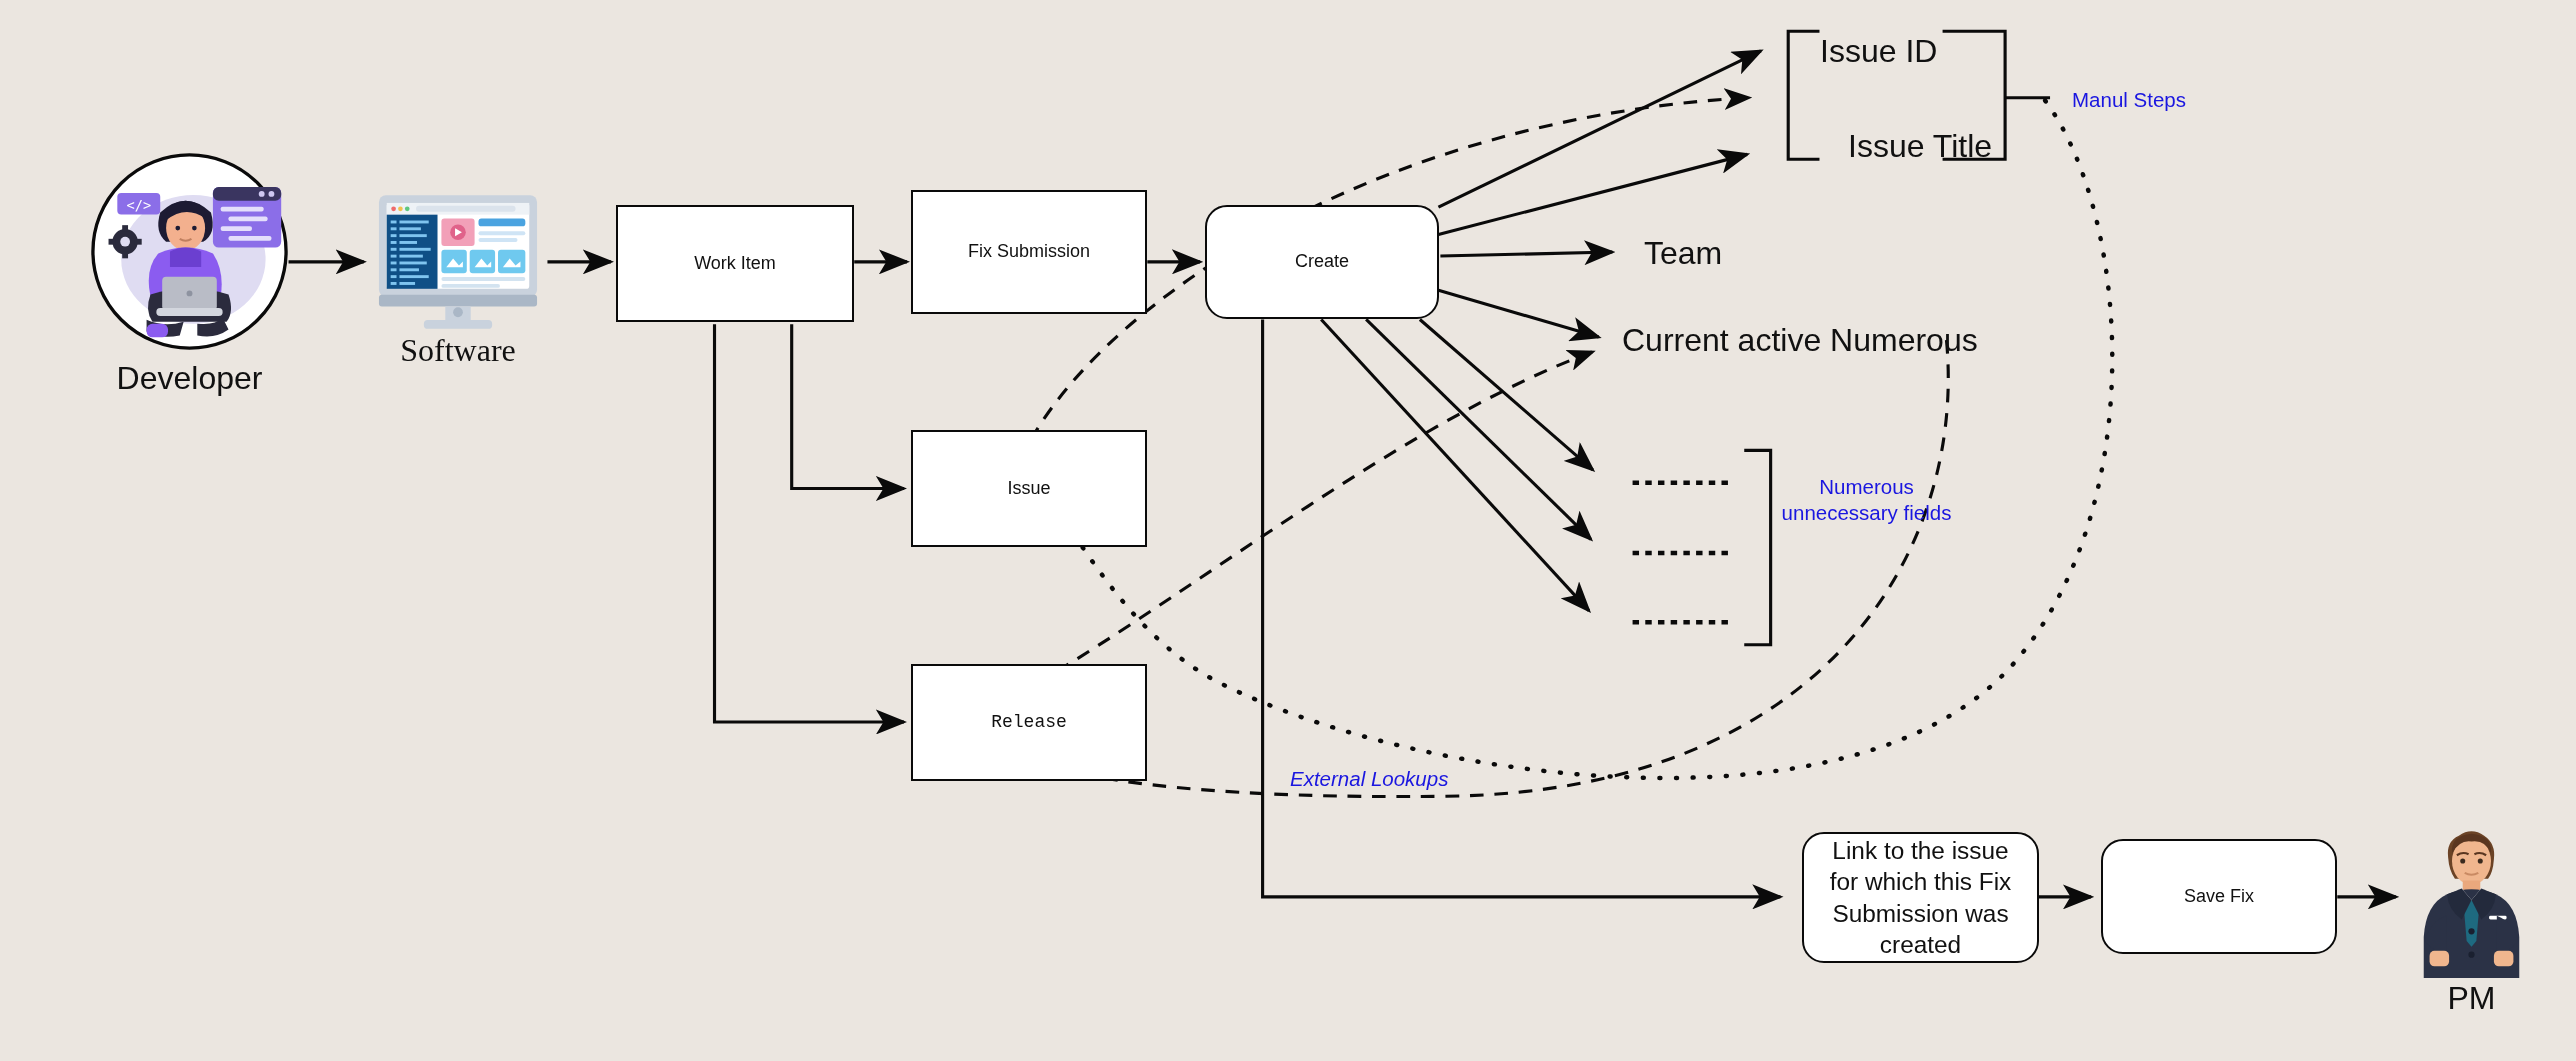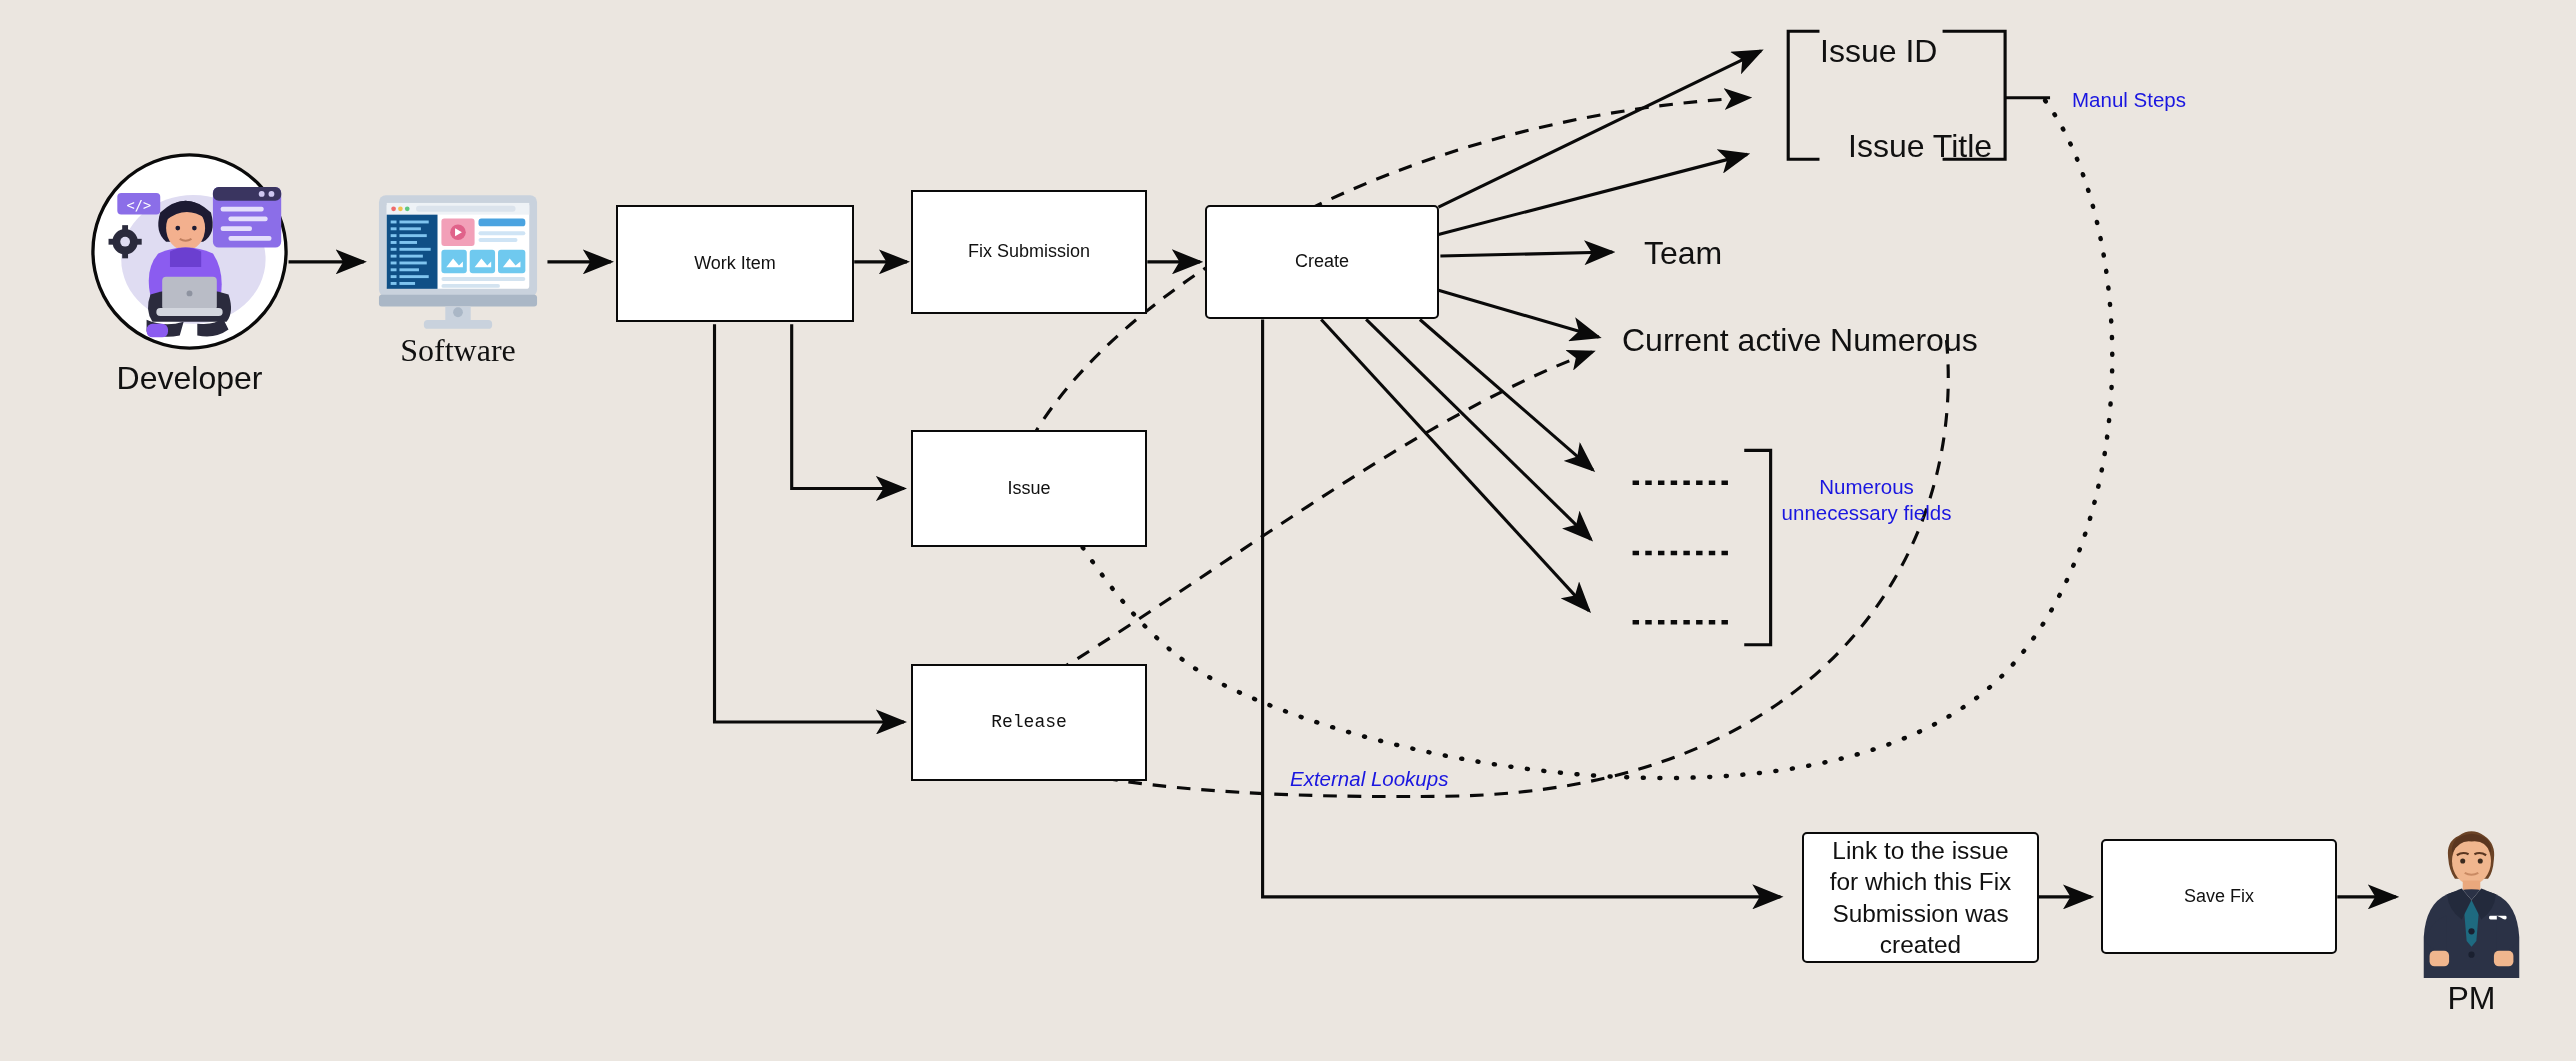--- a/index.html
+++ b/index.html
@@ -9,21 +9,21 @@
     background:#EBE6E0;
     font-family:"Liberation Sans", sans-serif;
     overflow:hidden;
     position:relative;
   }
   #stage{position:absolute;left:0;top:0;width:2576px;height:1061px;}
   svg.layer{position:absolute;left:0;top:0;width:2576px;height:1061px;overflow:visible;}
   .node{position:absolute;box-sizing:border-box;background:#ffffff;border:2.9px solid #0a0a0a;
         display:flex;align-items:center;justify-content:center;text-align:center;
         font-size:18px;color:#111;line-height:1.28;}
-  .node.rounded{border-radius:5px;}
+  .node.rounded{border-radius:22px;}
   .plainlabel{position:absolute;font-size:32px;color:#111;white-space:nowrap;}
   .bluelabel{position:absolute;font-size:20.5px;color:#1a16e0;white-space:nowrap;text-align:center;line-height:1.25;}
   .figcap{position:absolute;font-size:32px;color:#111;white-space:nowrap;text-align:center;}
   .avatar{position:absolute;}
 </style>
 </head>
 <body>
 
 <div id="stage">
 

